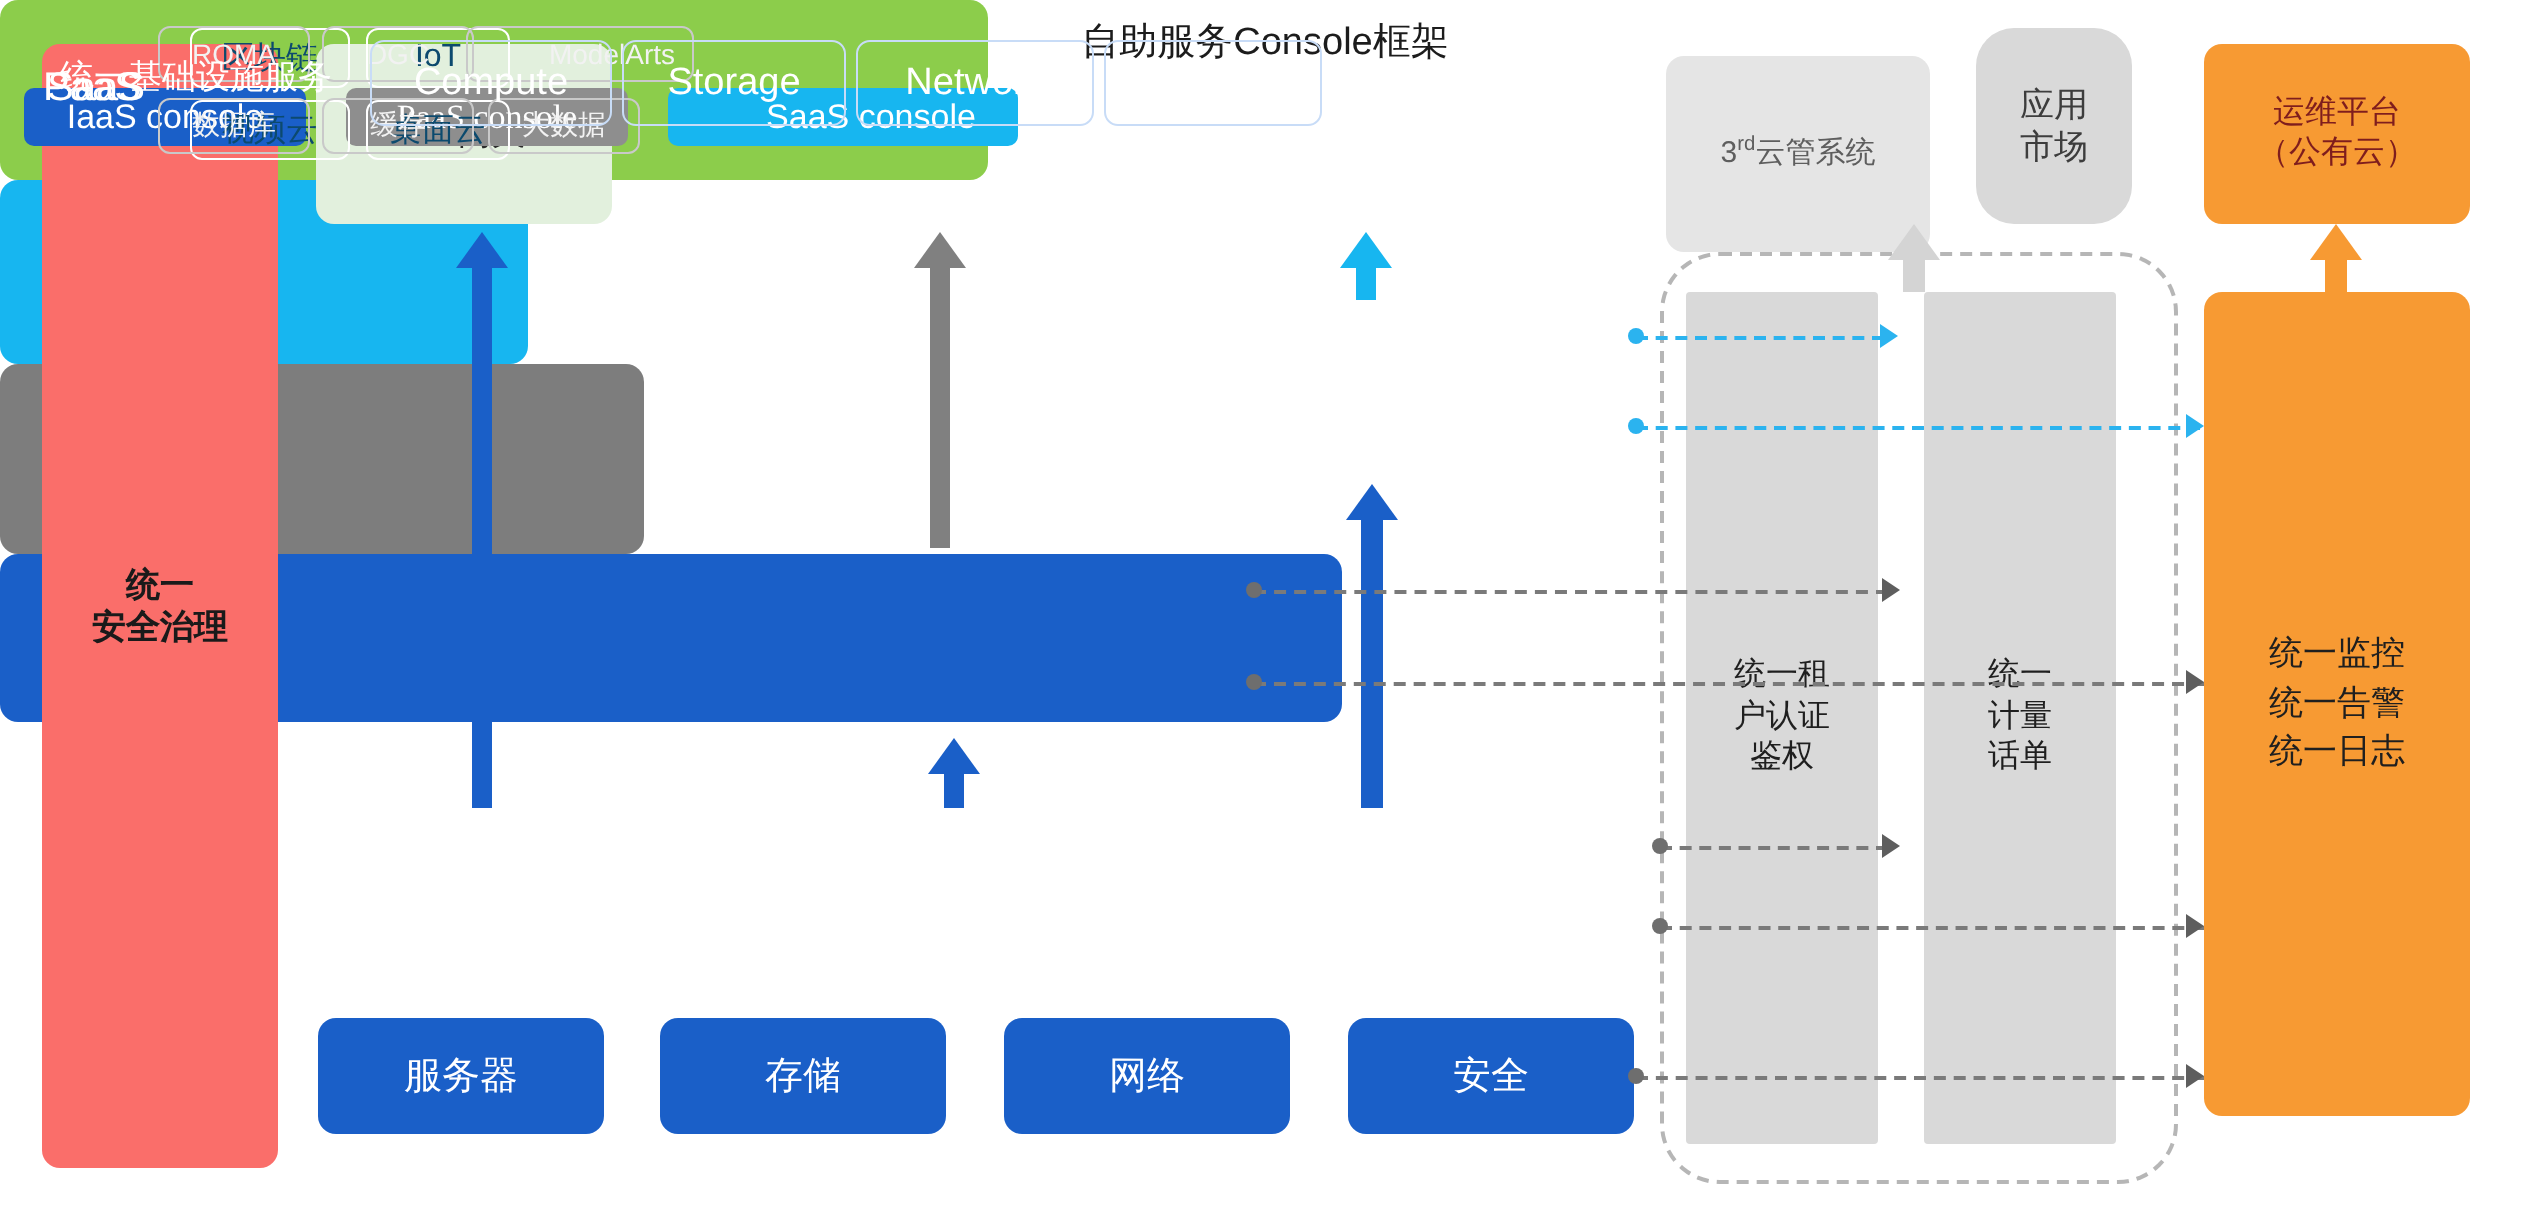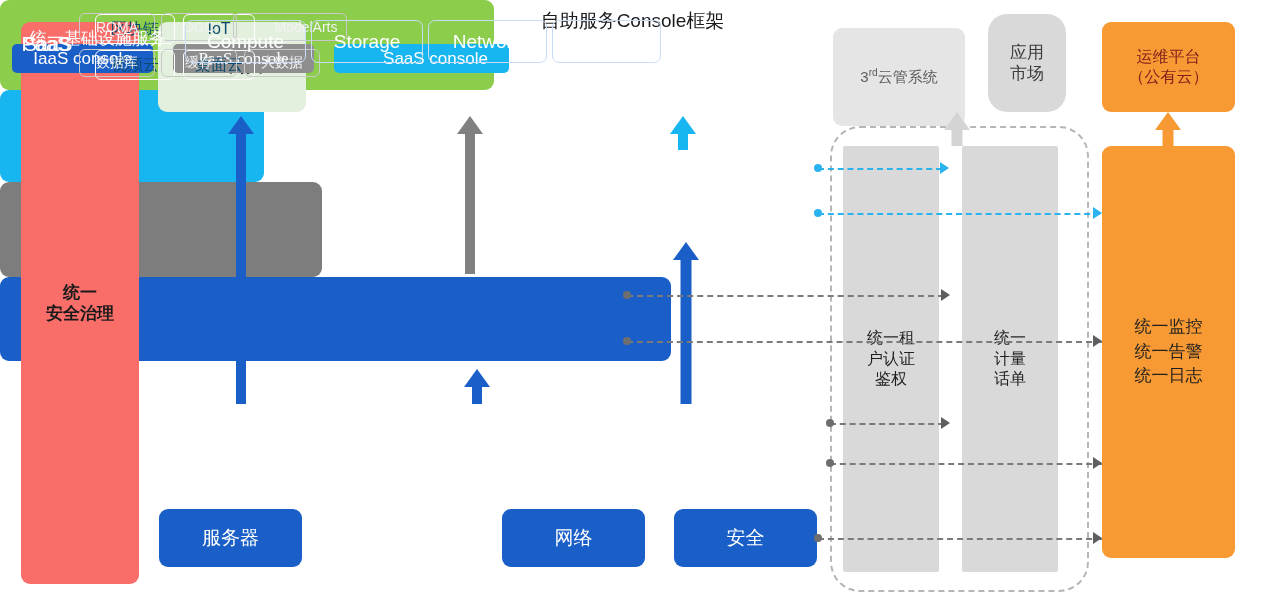--- a/index.html
+++ b/index.html
@@ -185,20 +185,21 @@
 
   <div id="iaas">
     <div id="iaas-label">统一基础设施服务</div>
     <div class="iaas-chip" id="ic-compute">Compute</div>
     <div class="iaas-chip" id="ic-storage">Storage</div>
     <div class="iaas-chip" id="ic-network">Network</div>
     <div class="iaas-chip" id="ic-cce">CCE</div>
   </div>
 
   <div class="hw" id="hw-server">服务器</div>
+  <div class="hw" id="hw-storage">存储</div>
   <div class="hw" id="hw-network">网络</div>
   <div class="hw" id="hw-security">安全</div>
 
   <div id="dash-container"></div>
 
   <div class="gcol" id="col-auth">
     <div>
       <div>统一租</div>
       <div>户认证</div>
       <div>鉴权</div>

